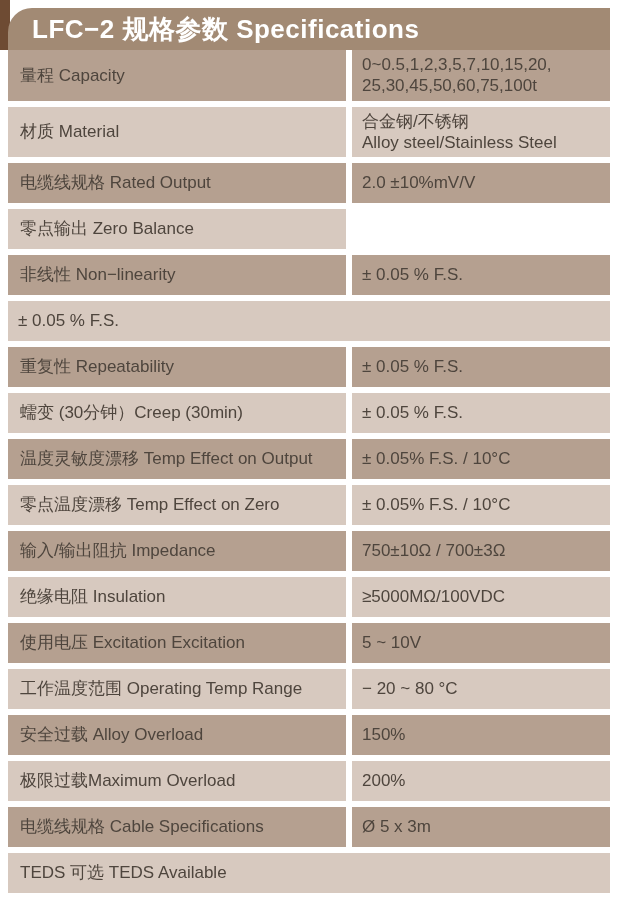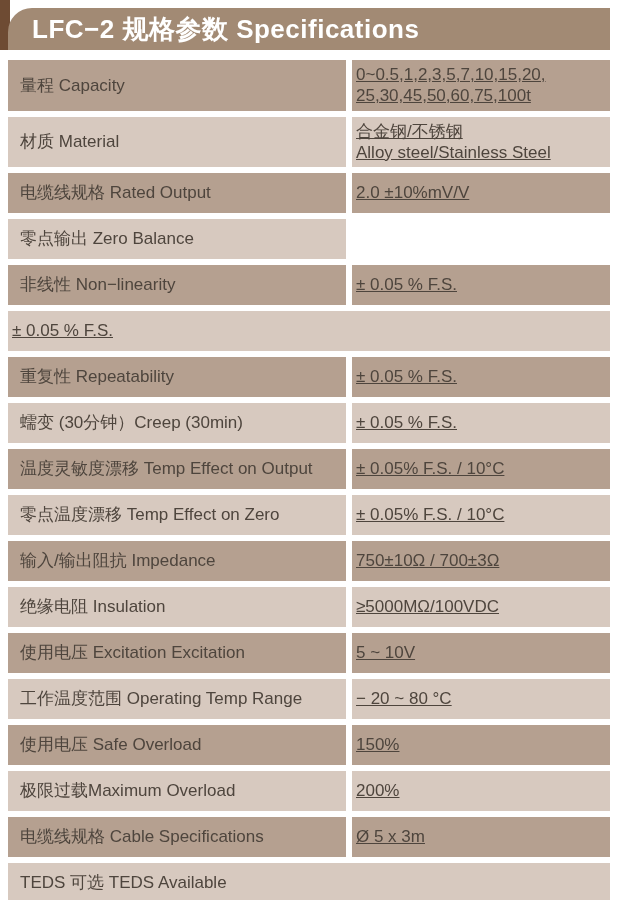--- a/index.html
+++ b/index.html
@@ -30,21 +30,20 @@
     width: 602px;
   }
   .table-header {
     height: 42px;
     background: var(--header-bg, #a28a74);
     border-top-left-radius: 24px;
     display: flex;
     align-items: center;
     padding-left: 24px;
     box-sizing: border-box;
-    margin-bottom: 10px;
   }
   .page-title {
     color: var(--header-text, #ffffff);
     font-size: 26px;
     font-weight: bold;
     letter-spacing: 0.5px;
     white-space: nowrap;
   }
   .rows {
     display: flex;
@@ -66,23 +65,22 @@
     overflow: hidden;
   }
   .label {
     width: 338px;
     flex: 0 0 338px;
     padding-left: 12px;
     white-space: nowrap;
   }
   .value {
     flex: 1 1 auto;
-    padding-left: 4px;
+    padding-left: 10px;
     white-space: pre-line;
-    text-decoration: underline;
   }
   .row.dark .cell  { background: var(--row-dark, #b5a090); }
   .row.light .cell { background: var(--row-light, #d7c9bf); }
   .row.full .label {
     width: 100%;
     flex: 1 1 auto;
   }
 </style>
 </head>
 <body>
@@ -145,21 +143,21 @@
   </div>
       <div class="row dark">
     <div class="cell label">使用电压 Excitation Excitation</div>
     <div class="cell value">5 ~ 10V</div>
   </div>
       <div class="row light">
     <div class="cell label">工作温度范围 Operating Temp Range</div>
     <div class="cell value">− 20 ~ 80 °C</div>
   </div>
       <div class="row dark">
-    <div class="cell label">使用电压 Safe Overload</div>
+    <div class="cell label">安全过载 Alloy Overload</div>
     <div class="cell value">150%</div>
   </div>
       <div class="row light">
     <div class="cell label">极限过载Maximum Overload</div>
     <div class="cell value">200%</div>
   </div>
       <div class="row dark">
     <div class="cell label">电缆线规格 Cable Specifications</div>
     <div class="cell value">Ø 5 x 3m</div>
   </div>

